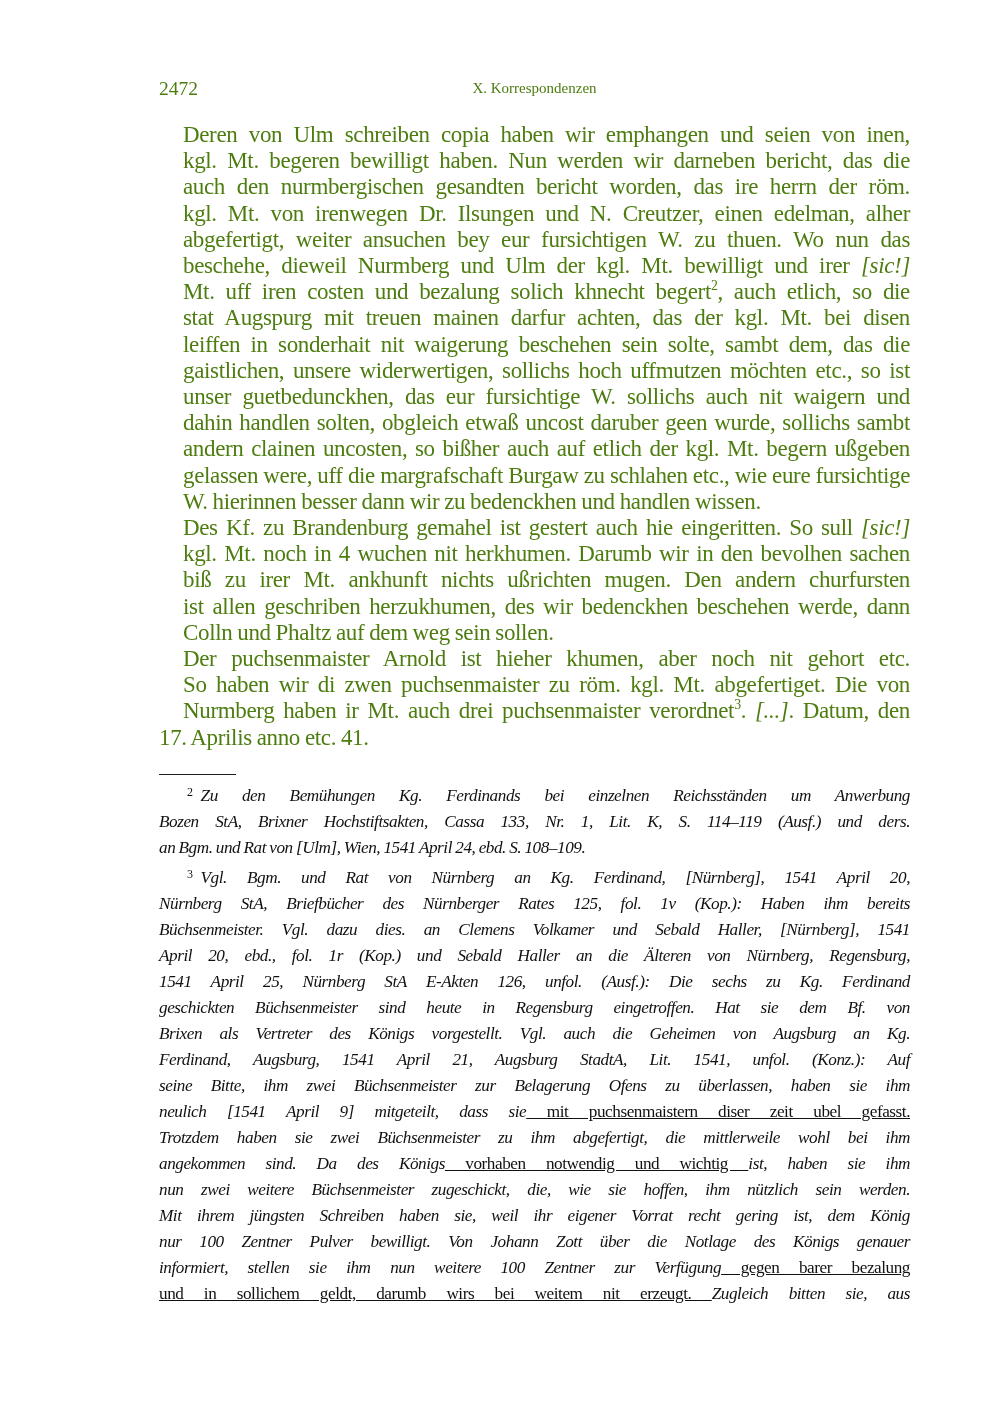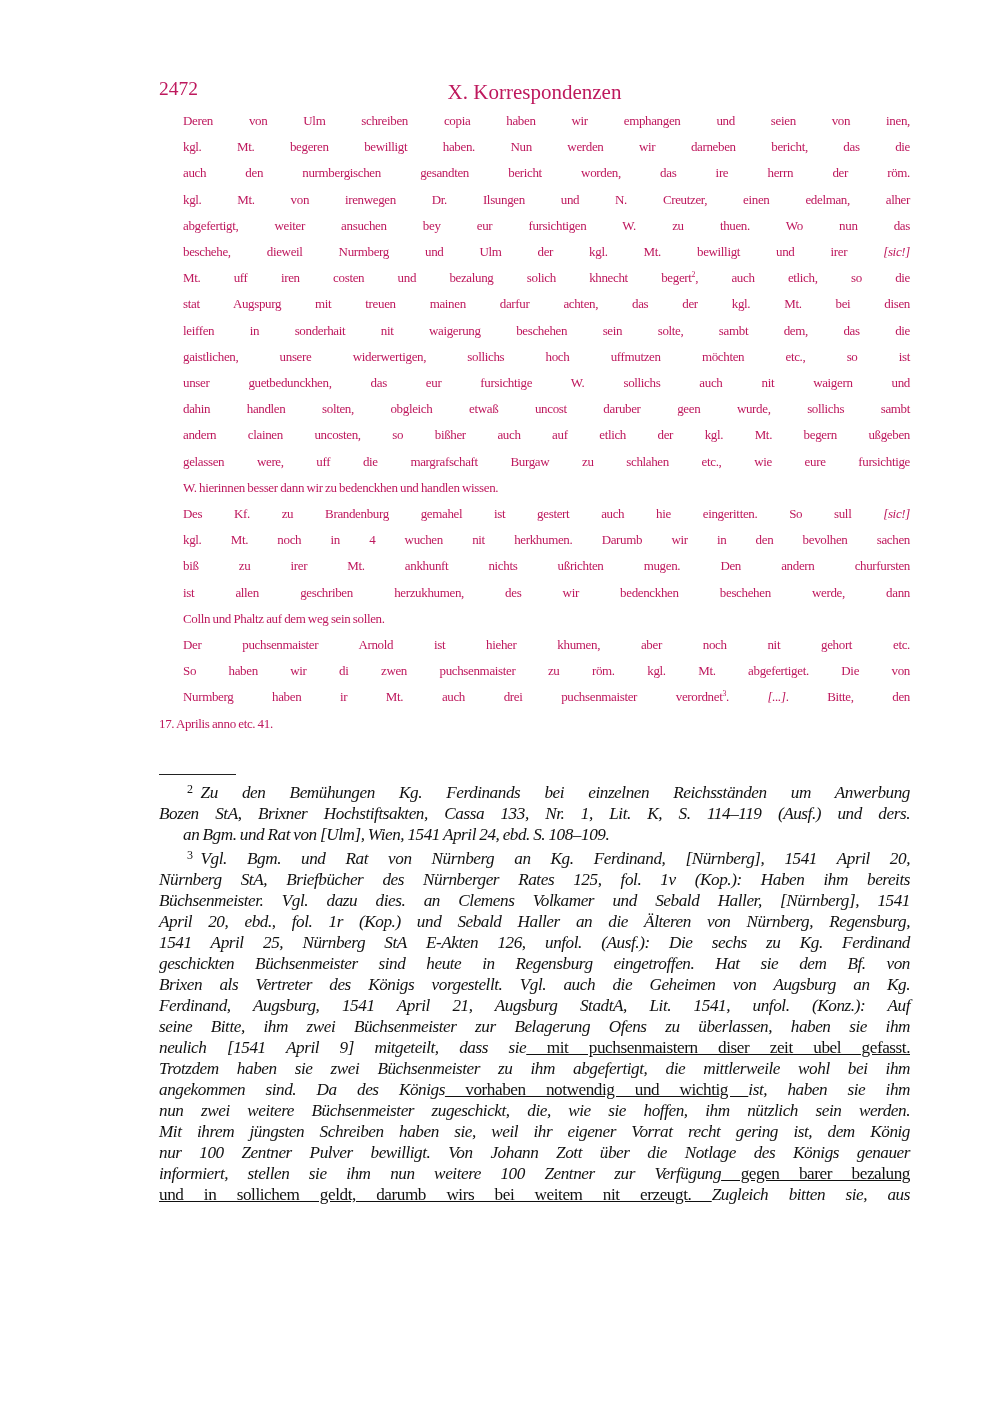--- a/index.html
+++ b/index.html
@@ -1,31 +1,31 @@
 <!DOCTYPE html>
 <html><head>
 <meta charset="utf-8">
 <style>
   html, body { margin: 0; padding: 0; background: #ffffff; }
   body { width: 1004px; height: 1418px; position: relative; overflow: hidden; }
-  .page { position: absolute; left: 159px; top: 78px; width: 751px; color: #be185d; font-family: "Liberation Serif", "DejaVu Serif", serif; }
+  .page { position: absolute; left: 159px; top: 78px; width: 751px; color: #4d7c0f; font-family: "Liberation Serif", "DejaVu Serif", serif; }
   .header { position: relative; height: 30px; font-size: 19.5px; }
   .header .pno { position: absolute; left: 0; top: 0; }
-  .header .running { position: absolute; left: 0; right: 0; top: 2px; text-align: center; font-size: 21px; }
-  .body { font-size: 13px; line-height: 26.2px; text-align: justify; hyphens: none; letter-spacing: -0.35px; word-spacing: -0.5px; }
+  .header .running { position: absolute; left: 0; right: 0; top: 2px; text-align: center; font-size: 15px; }
+  .body { margin-top: 14px; font-size: 23px; line-height: 26.2px; text-align: justify; hyphens: none; letter-spacing: -0.35px; word-spacing: -0.5px; }
   .body p { margin: 0; text-indent: 24px; }
   .body .line { display: block; text-align: justify; text-align-last: justify; }
   .body .line.last { text-align-last: left; }
   i { font-style: italic; }
   sup { font-size: 60%; line-height: 0; vertical-align: super; }
   .rule { position: absolute; left: 159px; top: 774px; width: 77px; height: 1px; background: #222; }
-  .notes { position: absolute; left: 159px; top: 779px; width: 751px; color: #111; font-family: "Liberation Serif", "DejaVu Serif", serif; font-size: 17.2px; line-height: 21px; letter-spacing: -0.45px; word-spacing: -0.6px; }
+  .notes { position: absolute; left: 159px; top: 779px; width: 751px; color: #111; font-family: "Liberation Serif", "DejaVu Serif", serif; font-size: 17.2px; line-height: 26px; letter-spacing: -0.45px; word-spacing: -0.6px; }
   .notes p { margin: 0; text-indent: 28px; }
   .notes .line { display: block; text-align: justify; text-align-last: justify; white-space: nowrap; }
-  .notes .line.last { text-align-last: left; margin-left: 24px; }
+  .notes .line.last { text-align-last: left; }
   .notes .fnno { font-style: normal; font-size: 12px; vertical-align: 5px; margin-right: 8px; }
   .notes .it { font-style: italic; }
   .notes .rm { font-style: normal; text-decoration: underline; }
 </style>
 </head>
 <body>
 
 <div class="page">
   <div class="header">
     <span class="pno">2472</span>
@@ -53,21 +53,21 @@
     <p>
       <span class="line"><span>Des Kf. zu Brandenburg gemahel ist gestert auch hie eingeritten. So sull </span><i>[sic!]</i></span>
       <span class="line">kgl. Mt. noch in 4 wuchen nit herkhumen. Darumb wir in den bevolhen sachen</span>
       <span class="line">biß zu irer Mt. ankhunft nichts ußrichten mugen. Den andern churfursten</span>
       <span class="line">ist allen geschriben herzukhumen, des wir bedenckhen beschehen werde, dann</span>
       <span class="line last">Colln und Phaltz auf dem weg sein sollen.</span>
     </p>
     <p>
       <span class="line">Der puchsenmaister Arnold ist hieher khumen, aber noch nit gehort etc.</span>
       <span class="line">So haben wir di zwen puchsenmaister zu röm. kgl. Mt. abgefertiget. Die von</span>
-      <span class="line"><span>Nurmberg haben ir Mt. auch drei puchsenmaister verordnet</span><sup>3</sup><span>. </span><i>[...]</i><span>. Bitte, den</span></span>
+      <span class="line"><span>Nurmberg haben ir Mt. auch drei puchsenmaister verordnet</span><sup>3</sup><span>. </span><i>[...]</i><span>. Datum, den</span></span>
       <span class="line last" style="text-indent:0">17. Aprilis anno etc. 41.</span>
     </p>
   </div>
 </div>
 
 <div class="rule"></div>
 
 <div class="notes">
   <p>
     <span class="line it"><span class="fnno">2</span><span>Zu den Bemühungen Kg. Ferdinands bei einzelnen Reichsständen um Anwerbung</span></span>

